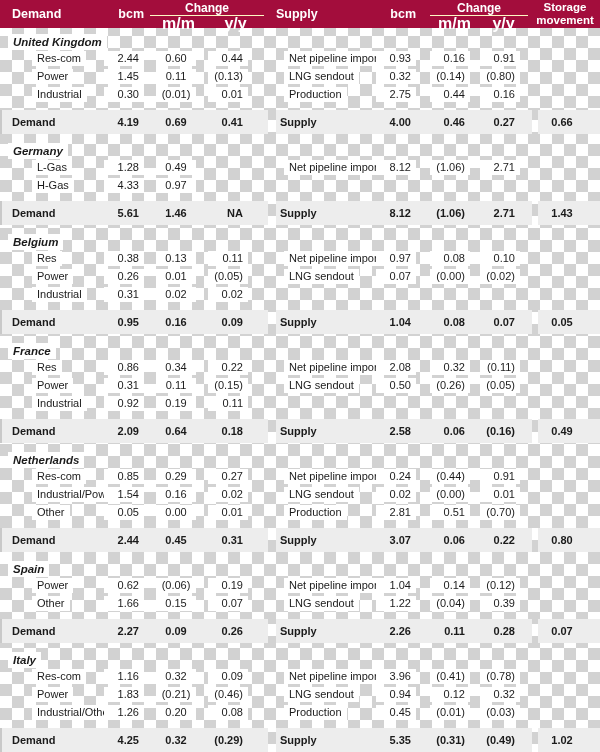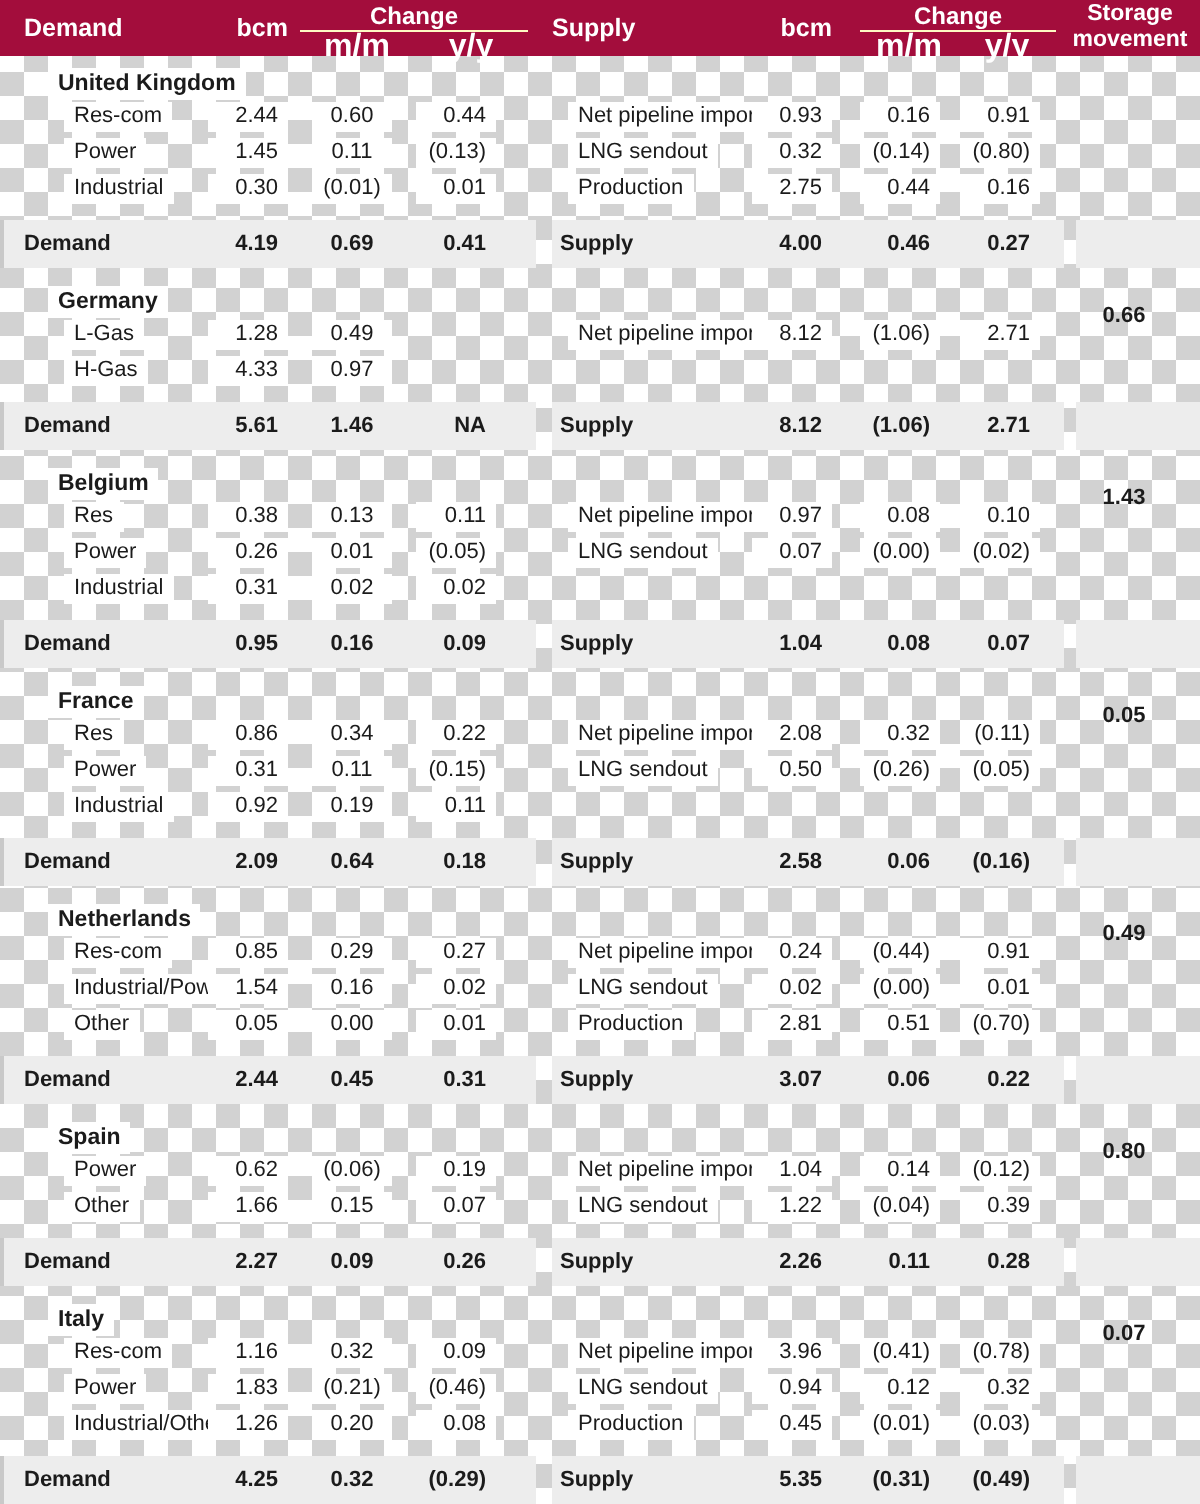--- a/index.html
+++ b/index.html
@@ -18,38 +18,38 @@
   .chg .sub span{flex:1;font-size:16px;line-height:11px;padding-top:2px;font-weight:700;}
   .sthead{position:absolute;left:532px;width:66px;top:1px;text-align:center;}
   .sthead span{display:block;font-size:11.5px;line-height:13px;font-weight:700;}
   
   #tbody{position:absolute;left:0;top:28px;width:600px;}
   .trow{position:relative;height:16px;margin-top:9px;}
   .section.first .trow{margin-top:6px;}
   .drow{position:relative;height:18px;}
   .srow{position:relative;height:24px;margin-top:6px;}
   .cell{position:absolute;top:1px;height:15px;line-height:15px;font-size:11px;color:#1b1b1b;background:#fff;padding:0 5px;white-space:nowrap;}
-  .country{left:24px;top:0;height:16px;line-height:16px;font-size:11.5px;font-weight:700;}
+  .country{left:8px;top:0;height:16px;line-height:16px;font-size:11.5px;font-weight:700;font-style:italic;}
   .num{text-align:right;}
   .dlbl{left:32px;}
   .dbcm{right:456px;min-width:30px;}
   .dmm{right:404px;min-width:30px;text-align:center;}
   .dyy{right:352px;min-width:30px;}
   .slbl{left:284px;}
   .sbcm{right:184px;min-width:30px;}
   .smm{right:130px;min-width:30px;}
   .syy{right:80px;min-width:30px;margin-left:48px;}
   .band{position:absolute;top:0;height:24px;background:#ededed;}
   .bdem{left:0;width:266px;border-left:2px solid #c9c9c9;}
   .bsup{left:276px;width:256px;}
   .bsto{left:538px;width:62px;}
   .srow .cell{background:transparent;top:0;height:24px;line-height:24px;font-weight:700;}
   .sdl{left:12px;padding:0;}
   .ssl{left:280px;padding:0;}
-  .stor{left:538px;width:48px;text-align:center;padding:0;margin-top:36px;}
+  .stor{left:538px;width:48px;text-align:center;padding:0;}
 </style>
 </head>
 <body>
 
 <div class="stage">
 
   <div class="header">
     <span class="h" style="left:12px">Demand</span>
     <span class="h" style="right:456px">bcm</span>
     <div class="chg" style="left:150px;width:114px">

